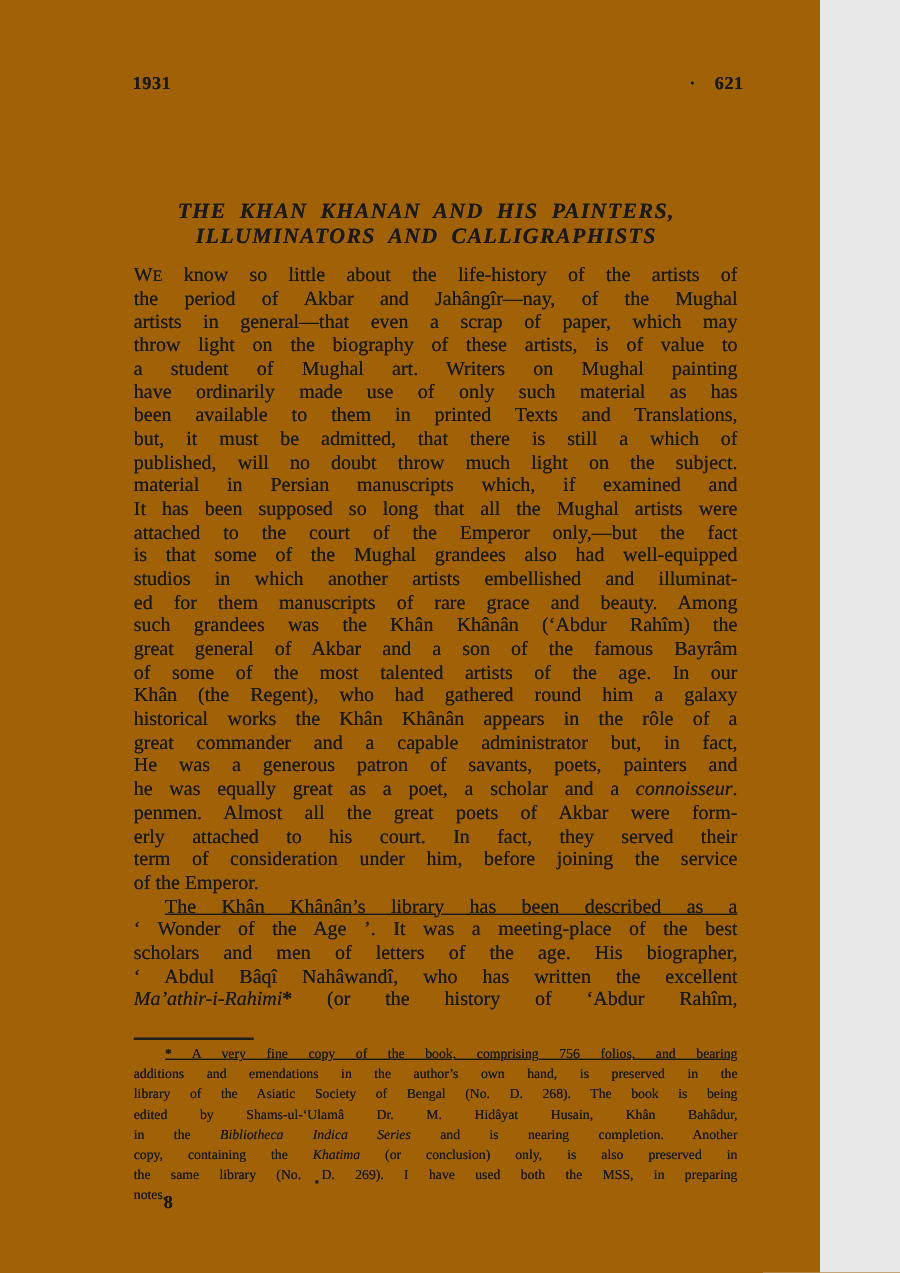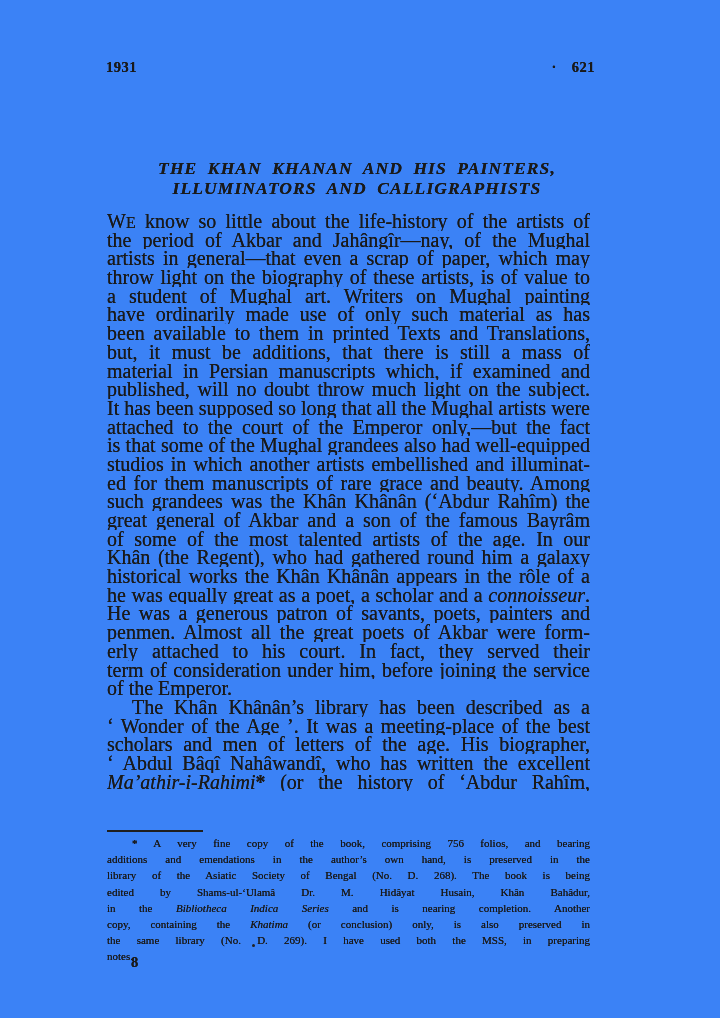--- a/index.html
+++ b/index.html
@@ -2,50 +2,50 @@
 <html><head>
 <meta charset="utf-8">
 <style>
   html,body{margin:0;padding:0;}
   body{
     width:720px;height:1018px;
     background:#e8e8e8;
     font-family:"Liberation Serif", serif;
   }
   .page{
-    position:relative;width:720px;height:1018px;
-    background:#3b82f6;overflow:hidden;
+    position:relative;width:656px;height:1018px;
+    background:#a16207;overflow:hidden;
     color:#1a1a1a;
     text-shadow:0 0 0.3px currentColor;
   }
   
   .runhead{
     position:absolute;left:106px;top:59px;width:489px;
     display:flex;justify-content:space-between;align-items:baseline;
     font-size:14.5px;font-weight:700;letter-spacing:0.5px;
   }
   .pagenum{display:flex;align-items:baseline;}
   .pagenum .dot{margin-right:15px;font-weight:700;}
   
   .title{
-    position:absolute;left:102px;top:158px;width:510px;
+    position:absolute;left:86px;top:158px;width:510px;
     text-align:center;font-style:italic;font-weight:700;
     font-size:17.5px;line-height:20px;letter-spacing:1.1px;word-spacing:5px;
   }
   
   .bodyblock{
     position:absolute;left:107px;top:212px;width:483px;
-    font-size:20px;line-height:18.7px;
+    font-size:16px;line-height:18.7px;
   }
   .ln{
     text-align:justify;text-align-last:justify;
     height:18.7px;overflow:hidden;
   }
   .ln.last{text-align-last:left;}
-  .ln.indent{text-indent:25px;}
+  .ln.indent{text-indent:25px;text-decoration:underline;}
   .sc{font-size:0.8em;}
   .it{font-style:italic;}
   .star{font-weight:700;}
   
   .fn-rule{
     position:absolute;left:107px;top:830px;width:96px;height:0;
     border-top:2px solid #1f1f1f;
   }
   .fnblock{
     position:absolute;left:107px;top:835px;width:483px;
@@ -80,35 +80,36 @@
   </div>
 
   <div class="bodyblock">
     <div class="ln"><span>W</span><span class="sc">E</span><span> know so little about the life-history of the artists of</span></div>
     <div class="ln">the period of Akbar and Jahângîr—nay, of the Mughal</div>
     <div class="ln">artists in general—that even a scrap of paper, which may</div>
     <div class="ln">throw light on the biography of these artists, is of value to</div>
     <div class="ln">a student of Mughal art.  Writers on Mughal painting</div>
     <div class="ln">have ordinarily made use of only such material as has</div>
     <div class="ln">been available to them in printed Texts and Translations,</div>
-    <div class="ln">but, it must be additions, that there is still a mass of</div>
+    <div class="ln">but, it must be admitted, that there is still a which of</div>
+    <div class="ln">published, will no doubt throw much light on the subject.</div>
     <div class="ln">material in Persian manuscripts which, if examined and</div>
-    <div class="ln">published, will no doubt throw much light on the subject.</div>
     <div class="ln">It has been supposed so long that all the Mughal artists were</div>
     <div class="ln">attached to the court of the Emperor only,—but the fact</div>
     <div class="ln">is that some of the Mughal grandees also had well-equipped</div>
     <div class="ln">studios in which another artists embellished and illuminat-</div>
     <div class="ln">ed for them manuscripts of rare grace and beauty.  Among</div>
     <div class="ln">such grandees was the Khân Khânân (‘Abdur Rahîm) the</div>
     <div class="ln">great general of Akbar and a son of the famous Bayrâm</div>
     <div class="ln">of some of the most talented artists of the age.  In our</div>
     <div class="ln">Khân (the Regent), who had gathered round him a galaxy</div>
     <div class="ln">historical works the Khân Khânân appears in the rôle of a</div>
+    <div class="ln">great commander and a capable administrator but, in fact,</div>
+    <div class="ln">He was a generous patron of savants, poets, painters and</div>
     <div class="ln"><span>he was equally great as a poet, a scholar and a </span><span class="it">connoisseur</span><span>.</span></div>
-    <div class="ln">He was a generous patron of savants, poets, painters and</div>
     <div class="ln">penmen.  Almost all the great poets of Akbar were form-</div>
     <div class="ln">erly attached to his court.  In fact, they served their</div>
     <div class="ln">term of consideration under him, before joining the service</div>
     <div class="ln last">of the Emperor.</div>
 
     <div class="ln indent">The Khân Khânân’s library has been described as a</div>
     <div class="ln">‘ Wonder of the Age ’.  It was a meeting-place of the best</div>
     <div class="ln">scholars and men of letters of the age.  His biographer,</div>
     <div class="ln">‘ Abdul Bâqî Nahâwandî, who has written the excellent</div>
     <div class="ln"><span class="it">Ma’athir-i-Rahimi</span><span class="star">*</span><span> (or the history of ‘Abdur Rahîm,</span></div>

